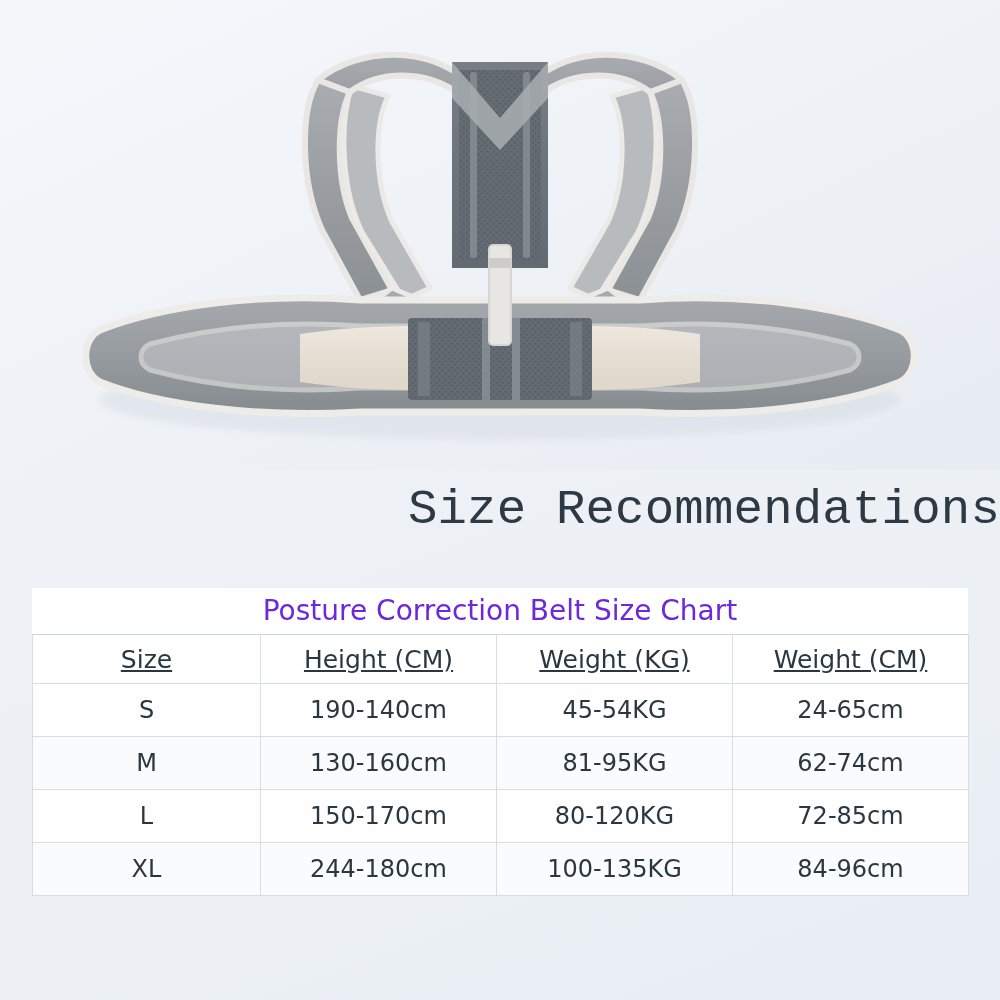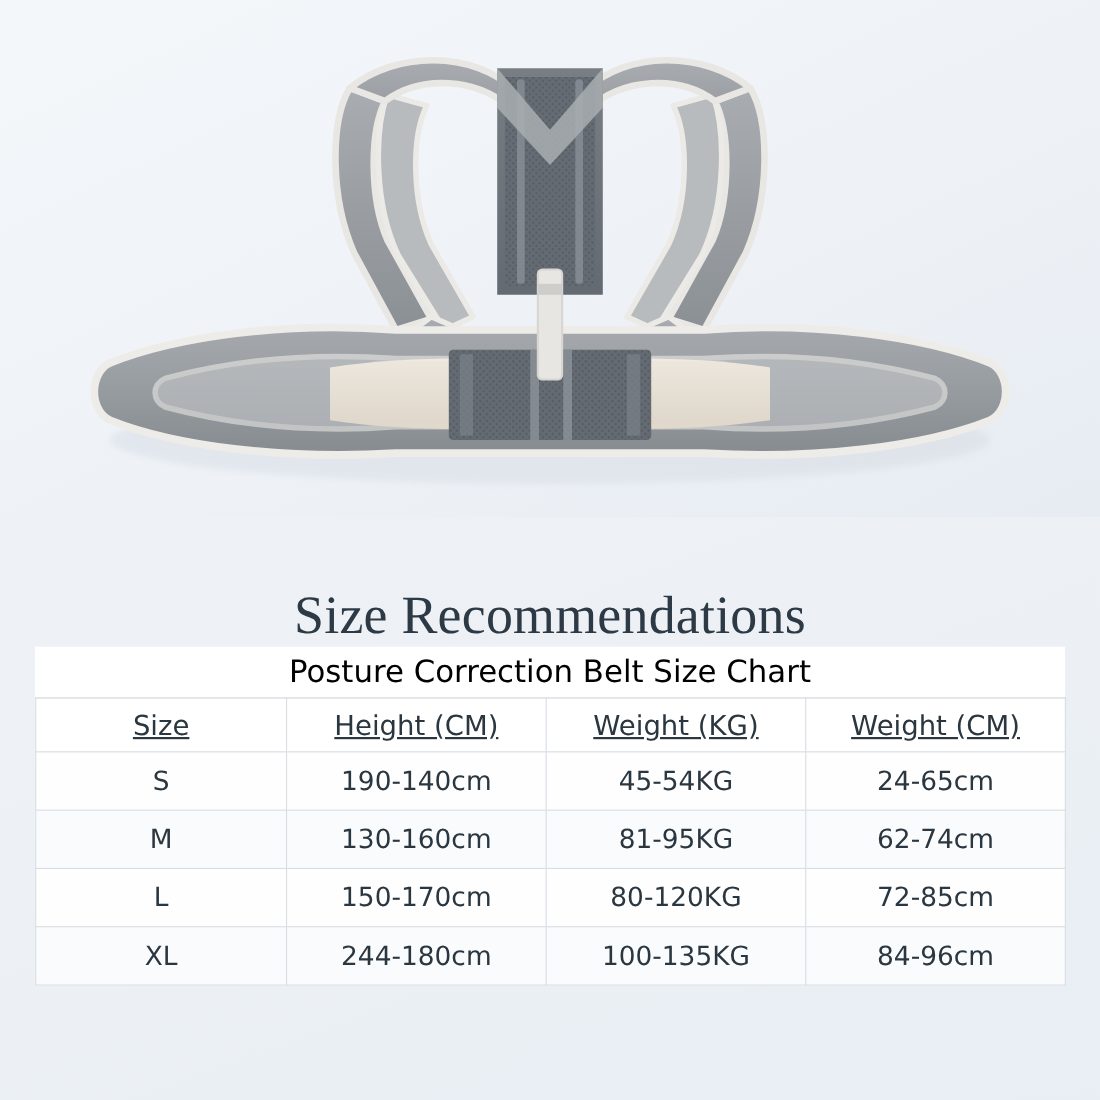--- a/index.html
+++ b/index.html
@@ -32,42 +32,41 @@
     width: 1000px;
     height: 470px;
   }
 
   
   #heading {
     position: absolute;
     left: 0;
     top: 482px;
     width: 1000px;
-    text-align: center;
+    text-align: right;
     font-size: 49px;
     color: #2d3a45;
     letter-spacing: 0.2px;
-    font-family: Liberation Serif, serif;
-    margin-top: 48px;
+    font-family: Liberation Mono, monospace;
   }
 
   
   #table-wrap {
     position: absolute;
     left: 32px;
     top: 588px;
     width: 936px;
     background: #ffffff;
   }
   #table-title {
     height: 46px;
     line-height: 46px;
     text-align: center;
     font-size: 28px;
-    color: #000000;
+    color: #6d28d9;
     background: #ffffff;
   }
   table.size-chart {
     border-collapse: collapse;
     width: 936px;
     table-layout: fixed;
   }
   table.size-chart td, table.size-chart th {
     border: 1px solid #d7dde3;
     text-align: center;

